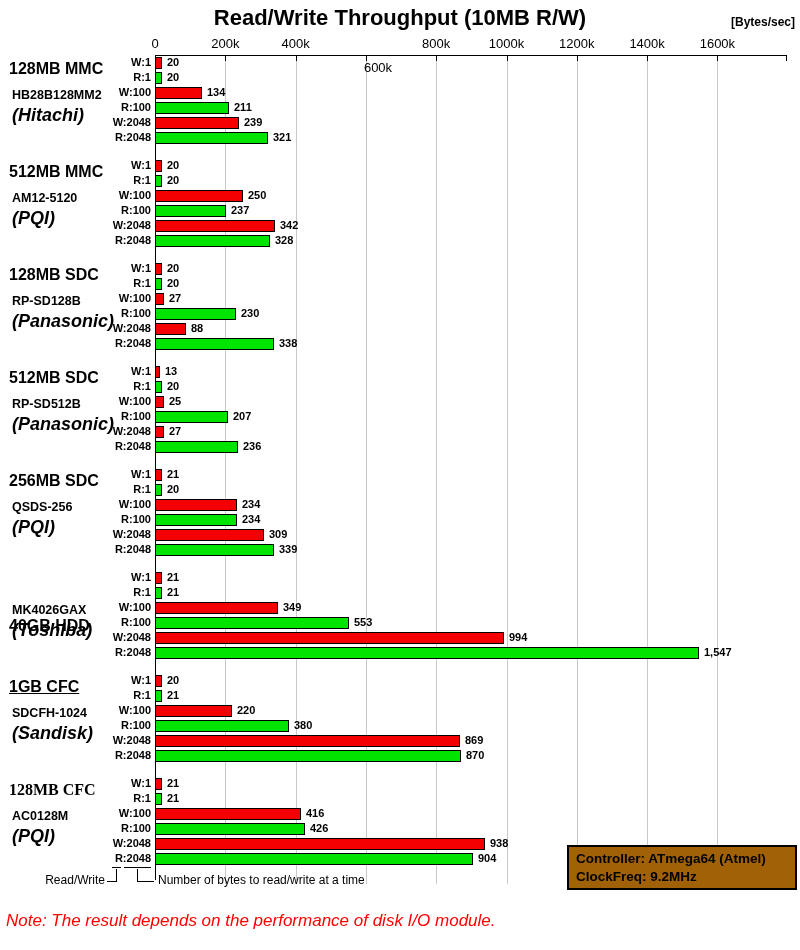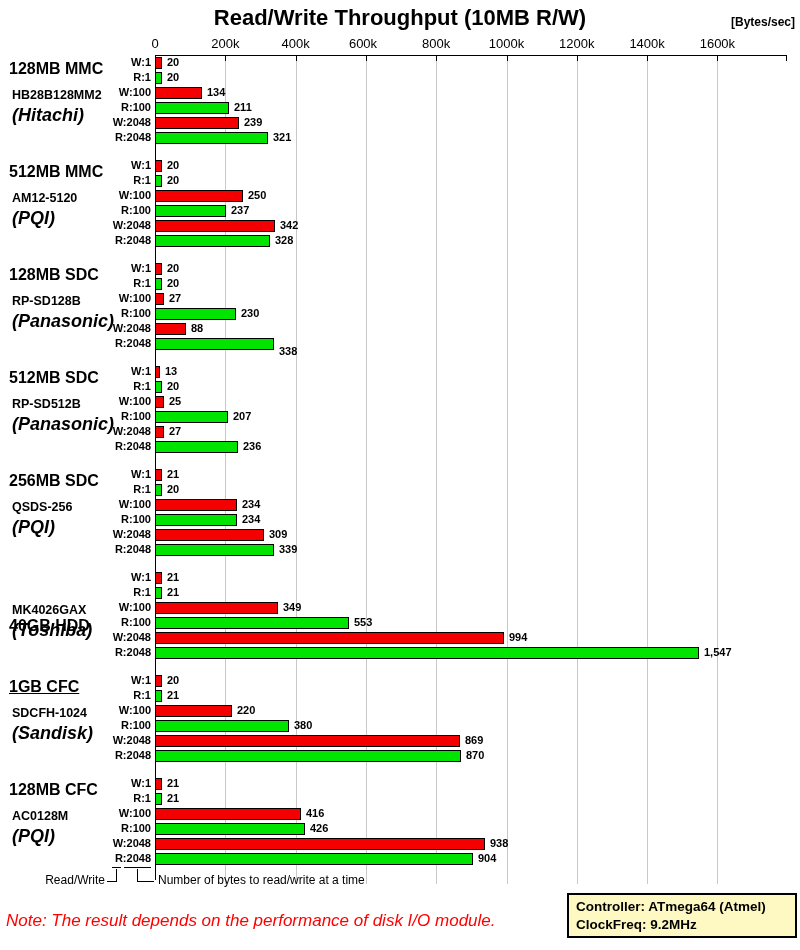--- a/index.html
+++ b/index.html
@@ -13,22 +13,22 @@
   .tick{width:1px;height:6px;background:#000;top:55px;}
   .gridline{width:1px;background:#c9c9c9;top:55px;}
   .group-title{left:9px;font-size:16px;font-weight:bold;white-space:nowrap;}
   .group-model{left:12px;font-size:12.5px;font-weight:bold;white-space:nowrap;}
   .group-vendor{left:12px;font-size:18px;font-weight:bold;white-space:nowrap;font-style:italic;}
   .row-label{width:62px;left:89px;text-align:right;font-size:11px;font-weight:bold;line-height:13px;white-space:nowrap;}
   .bar{height:10px;border:1px solid #000;}
   .bar.write{background:#f40000;}
   .bar.read{background:#00e400;}
   .value-label{font-size:11px;font-weight:bold;line-height:13px;white-space:nowrap;}
-  #info-box{left:567px;top:845px;width:212px;border:2px solid #000;background:#fef9c3;
-            padding:3px 7px;font-size:13.5px;font-weight:bold;line-height:1.3;white-space:nowrap;margin-top:48px;}
+  #info-box{left:567px;top:845px;width:212px;border:2px solid #000;background:#a16207;
+            padding:3px 7px;font-size:13.5px;font-weight:bold;line-height:1.3;white-space:nowrap;}
   #footnote{left:6px;top:911px;font-size:17px;font-style:italic;color:#ff0000;white-space:nowrap;}
   #legend-rw{left:20px;top:873px;width:85px;text-align:right;font-size:12px;white-space:nowrap;}
   #legend-bytes{left:158px;top:873px;font-size:12px;white-space:nowrap;}
   .underline{height:1px;background:#000;top:867px;}
   #bracket-rw{left:107px;top:869px;width:9px;height:12px;border-right:1px solid #000;border-bottom:1px solid #000;}
   #bracket-bytes{left:137px;top:869px;width:16px;height:12px;border-left:1px solid #000;border-bottom:1px solid #000;}
 </style>
 </head>
 <body>
 
@@ -47,21 +47,21 @@
       <div class="abs gridline" style="left: 717.4px; height: 829px;"></div>
       <div class="abs axis-line" style="left: 155px; top: 55px; width: 632px; height: 1px;"></div>
       <div class="abs axis-line" style="left: 155px; top: 55px; width: 1px; height: 825px;"></div>
       <div class="abs tick" style="left: 155px;"></div>
       <div class="abs tick-label" style="left: 155px;">0</div>
       <div class="abs tick" style="left: 225.3px;"></div>
       <div class="abs tick-label" style="left: 225.3px;">200k</div>
       <div class="abs tick" style="left: 295.6px;"></div>
       <div class="abs tick-label" style="left: 295.6px;">400k</div>
       <div class="abs tick" style="left: 365.9px;"></div>
-      <div class="abs tick-label" style="left: 363px;">600k</div>
+      <div class="abs tick-label" style="left: 378px; margin-top: 24px;">600k</div>
       <div class="abs tick" style="left: 436.2px;"></div>
       <div class="abs tick-label" style="left: 436.2px;">800k</div>
       <div class="abs tick" style="left: 506.5px;"></div>
       <div class="abs tick-label" style="left: 506.5px;">1000k</div>
       <div class="abs tick" style="left: 576.8px;"></div>
       <div class="abs tick-label" style="left: 576.8px;">1200k</div>
       <div class="abs tick" style="left: 647.1px;"></div>
       <div class="abs tick-label" style="left: 647.1px;">1400k</div>
       <div class="abs tick" style="left: 717.4px;"></div>
       <div class="abs tick-label" style="left: 717.4px;">1600k</div>
@@ -121,21 +121,21 @@
       <div class="abs bar write" style="left: 155px; top: 293px; width: 7px;"></div>
       <div class="abs value-label" style="left: 169px; top: 292px;">27</div>
       <div class="abs row-label" style="top: 307px;">R:100</div>
       <div class="abs bar read" style="left: 155px; top: 308px; width: 79px;"></div>
       <div class="abs value-label" style="left: 241px; top: 307px;">230</div>
       <div class="abs row-label" style="top: 322px;">W:2048</div>
       <div class="abs bar write" style="left: 155px; top: 323px; width: 29px;"></div>
       <div class="abs value-label" style="left: 191px; top: 322px;">88</div>
       <div class="abs row-label" style="top: 337px;">R:2048</div>
       <div class="abs bar read" style="left: 155px; top: 338px; width: 117px;"></div>
-      <div class="abs value-label" style="left: 279px; top: 337px; margin-top: 8px;">338</div>
+      <div class="abs value-label" style="left: 279px; top: 337px;">338</div>
       <div class="abs group-title" style="top: 369px;">512MB SDC</div>
       <div class="abs group-model" style="top: 397px;">RP-SD512B</div>
       <div class="abs group-vendor" style="top: 414px;">(Panasonic)</div>
       <div class="abs row-label" style="top: 365px;">W:1</div>
       <div class="abs bar write" style="left: 155px; top: 366px; width: 3px;"></div>
       <div class="abs value-label" style="left: 165px; top: 365px;">13</div>
       <div class="abs row-label" style="top: 380px;">R:1</div>
       <div class="abs bar read" style="left: 155px; top: 381px; width: 5px;"></div>
       <div class="abs value-label" style="left: 167px; top: 380px;">20</div>
       <div class="abs row-label" style="top: 395px;">W:100</div>
@@ -206,21 +206,21 @@
       <div class="abs value-label" style="left: 237px; top: 704px;">220</div>
       <div class="abs row-label" style="top: 719px;">R:100</div>
       <div class="abs bar read" style="left: 155px; top: 720px; width: 132px;"></div>
       <div class="abs value-label" style="left: 294px; top: 719px;">380</div>
       <div class="abs row-label" style="top: 734px;">W:2048</div>
       <div class="abs bar write" style="left: 155px; top: 735px; width: 303px;"></div>
       <div class="abs value-label" style="left: 465px; top: 734px;">869</div>
       <div class="abs row-label" style="top: 749px;">R:2048</div>
       <div class="abs bar read" style="left: 155px; top: 750px; width: 304px;"></div>
       <div class="abs value-label" style="left: 466px; top: 749px;">870</div>
-      <div class="abs group-title" style="top: 781px;">128MB CFC</div>
+      <div class="abs group-title" style="top: 781px; font-family: Liberation Serif, serif;">128MB CFC</div>
       <div class="abs group-model" style="top: 809px;">AC0128M</div>
       <div class="abs group-vendor" style="top: 826px;">(PQI)</div>
       <div class="abs row-label" style="top: 777px;">W:1</div>
       <div class="abs bar write" style="left: 155px; top: 778px; width: 5px;"></div>
       <div class="abs value-label" style="left: 167px; top: 777px;">21</div>
       <div class="abs row-label" style="top: 792px;">R:1</div>
       <div class="abs bar read" style="left: 155px; top: 793px; width: 5px;"></div>
       <div class="abs value-label" style="left: 167px; top: 792px;">21</div>
       <div class="abs row-label" style="top: 807px;">W:100</div>
       <div class="abs bar write" style="left: 155px; top: 808px; width: 144px;"></div>

